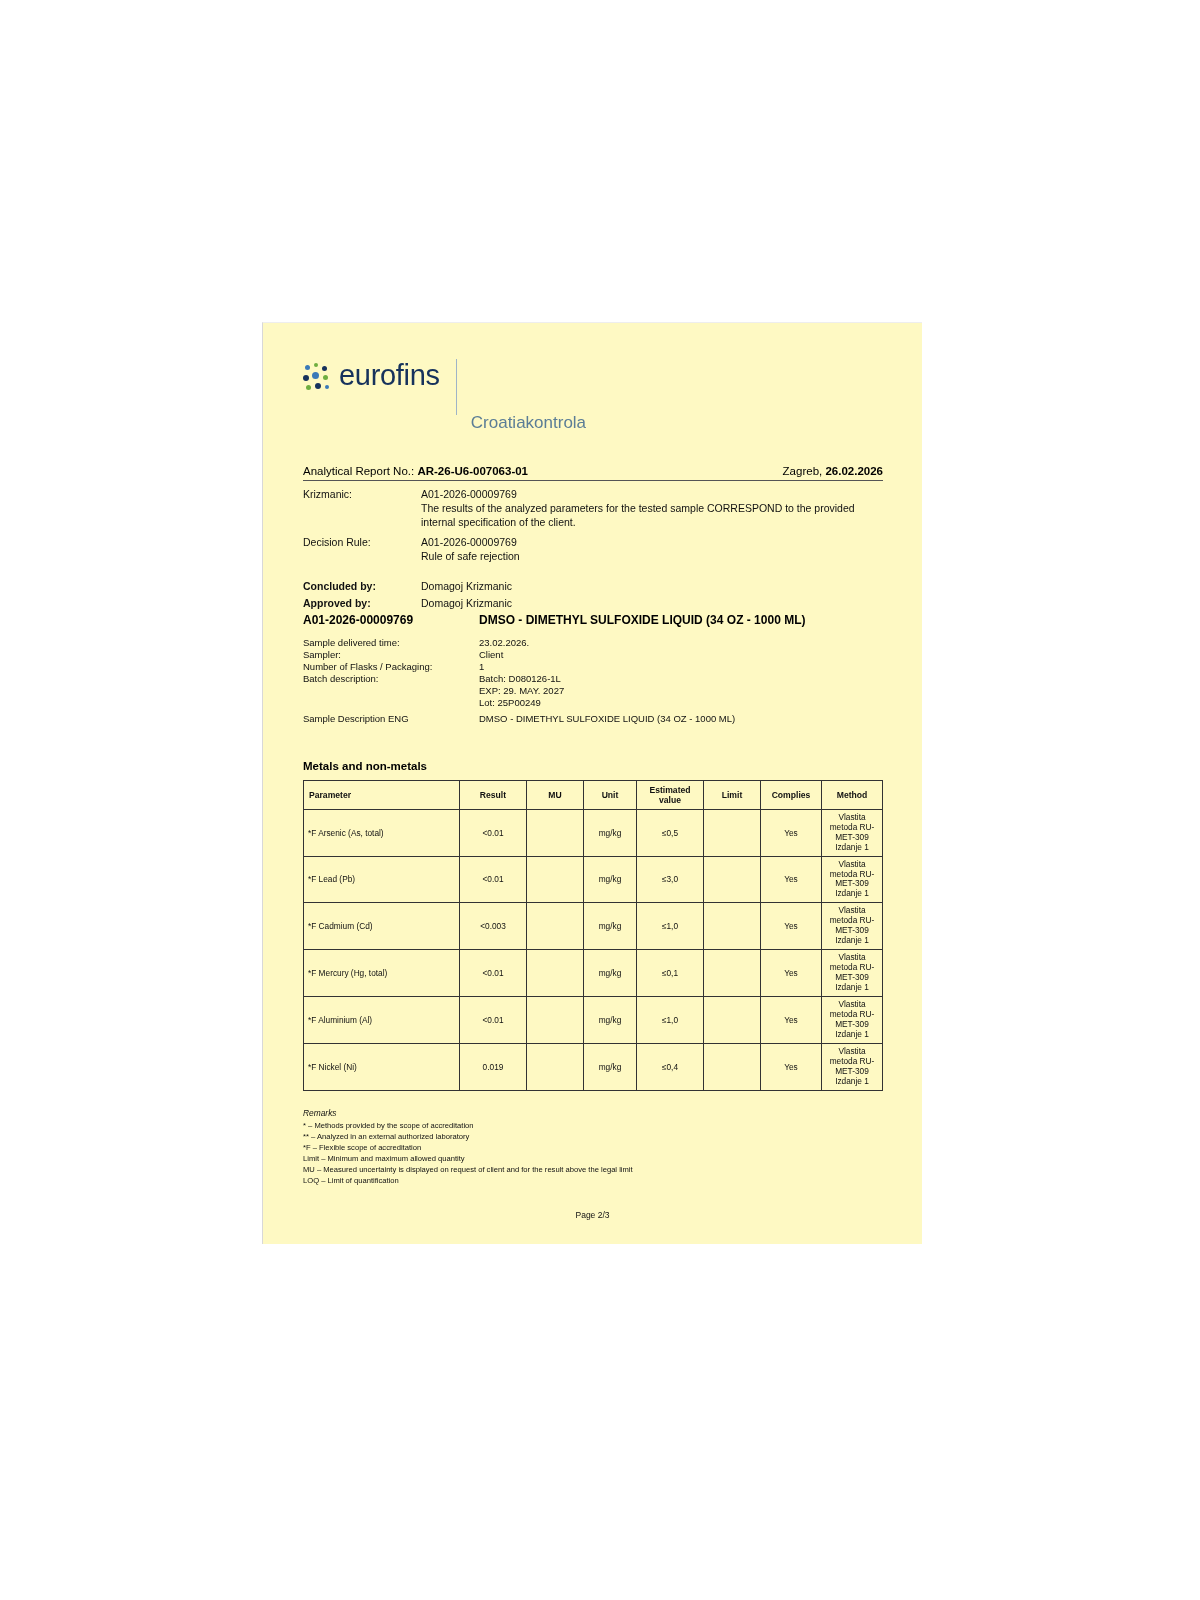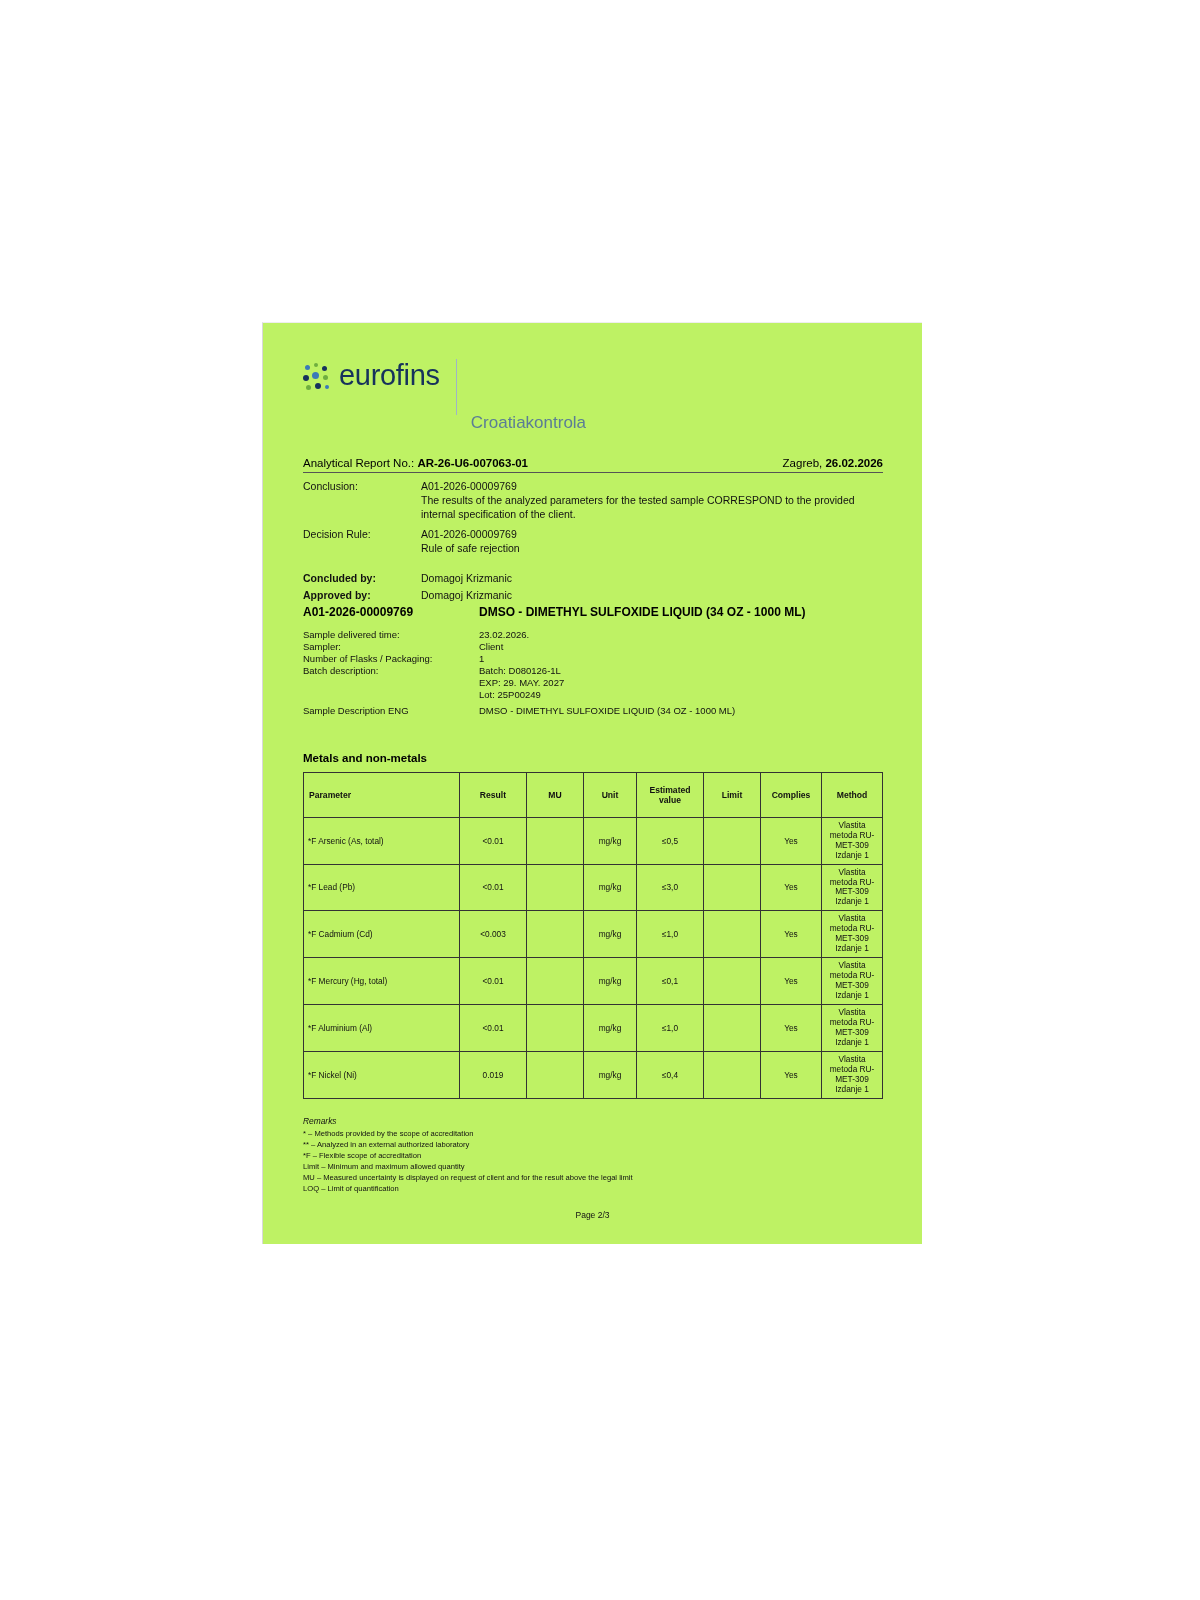--- a/index.html
+++ b/index.html
@@ -13,21 +13,21 @@
     font-family: "Liberation Sans", sans-serif;
     position: relative;
     overflow: hidden;
   }
   .page {
     position: absolute;
     left: 262px;
     top: 322px;
     width: 660px;
     height: 922px;
-    background: #bef264;
+    background: #fef9c3;
     border-left: 1px solid #d8d8d8;
     border-top: 1px solid #eeeeee;
     box-sizing: border-box;
   }
   .inner {
     position: absolute;
     left: 40px;
     top: 20px;
     width: 580px;
   }
@@ -71,21 +71,21 @@
     padding-bottom: 6px;
   }
 
   
   .rpt-line {
     display: flex;
     justify-content: space-between;
     align-items: baseline;
     border-bottom: 1px solid #555;
     padding-bottom: 3px;
-    margin-top: 18px;
+    margin-top: 26px;
     font-size: 11.5px;
     color: #000;
   }
   .rpt-line .bold { font-weight: bold; }
 
   
   .meta {
     margin-top: 7px;
     font-size: 10.5px;
     color: #111;
@@ -149,21 +149,21 @@
   }
   table.results th, table.results td {
     border: 1px solid #333;
     padding: 3px 4px;
     vertical-align: middle;
   }
   table.results thead th {
     font-size: 8.6px;
     font-weight: bold;
     text-align: center;
-    padding: 12px 2px;
+    padding: 4px 2px;
   }
   table.results thead th.left { text-align: left; padding-left: 5px; }
   td.c { text-align: center; }
   td.l { text-align: left; }
   td.method { text-align: center; line-height: 1.2; }
 
   .col-param { width: 148px; }
   .col-result { width: 62px; }
   .col-mu { width: 52px; }
   .col-unit { width: 48px; }
@@ -224,21 +224,21 @@
         <span class="bold">AR-26-U6-007063-01</span>
       </div>
       <div>
         <span>Zagreb,</span>
         <span class="bold">26.02.2026</span>
       </div>
     </div>
 
     <div class="meta">
       <div class="meta-row">
-        <div class="meta-label">Conclusion:</div>
+        <div class="meta-label">Krizmanic:</div>
         <div class="meta-val">
           <div>A01-2026-00009769</div>
           <div>The results of the analyzed parameters for the tested sample CORRESPOND to the provided internal specification of the client.</div>
         </div>
       </div>
       <div class="meta-row" style="margin-top:6px;">
         <div class="meta-label">Decision Rule:</div>
         <div class="meta-val">
           <div>A01-2026-00009769</div>
           <div>Rule of safe rejection</div>

